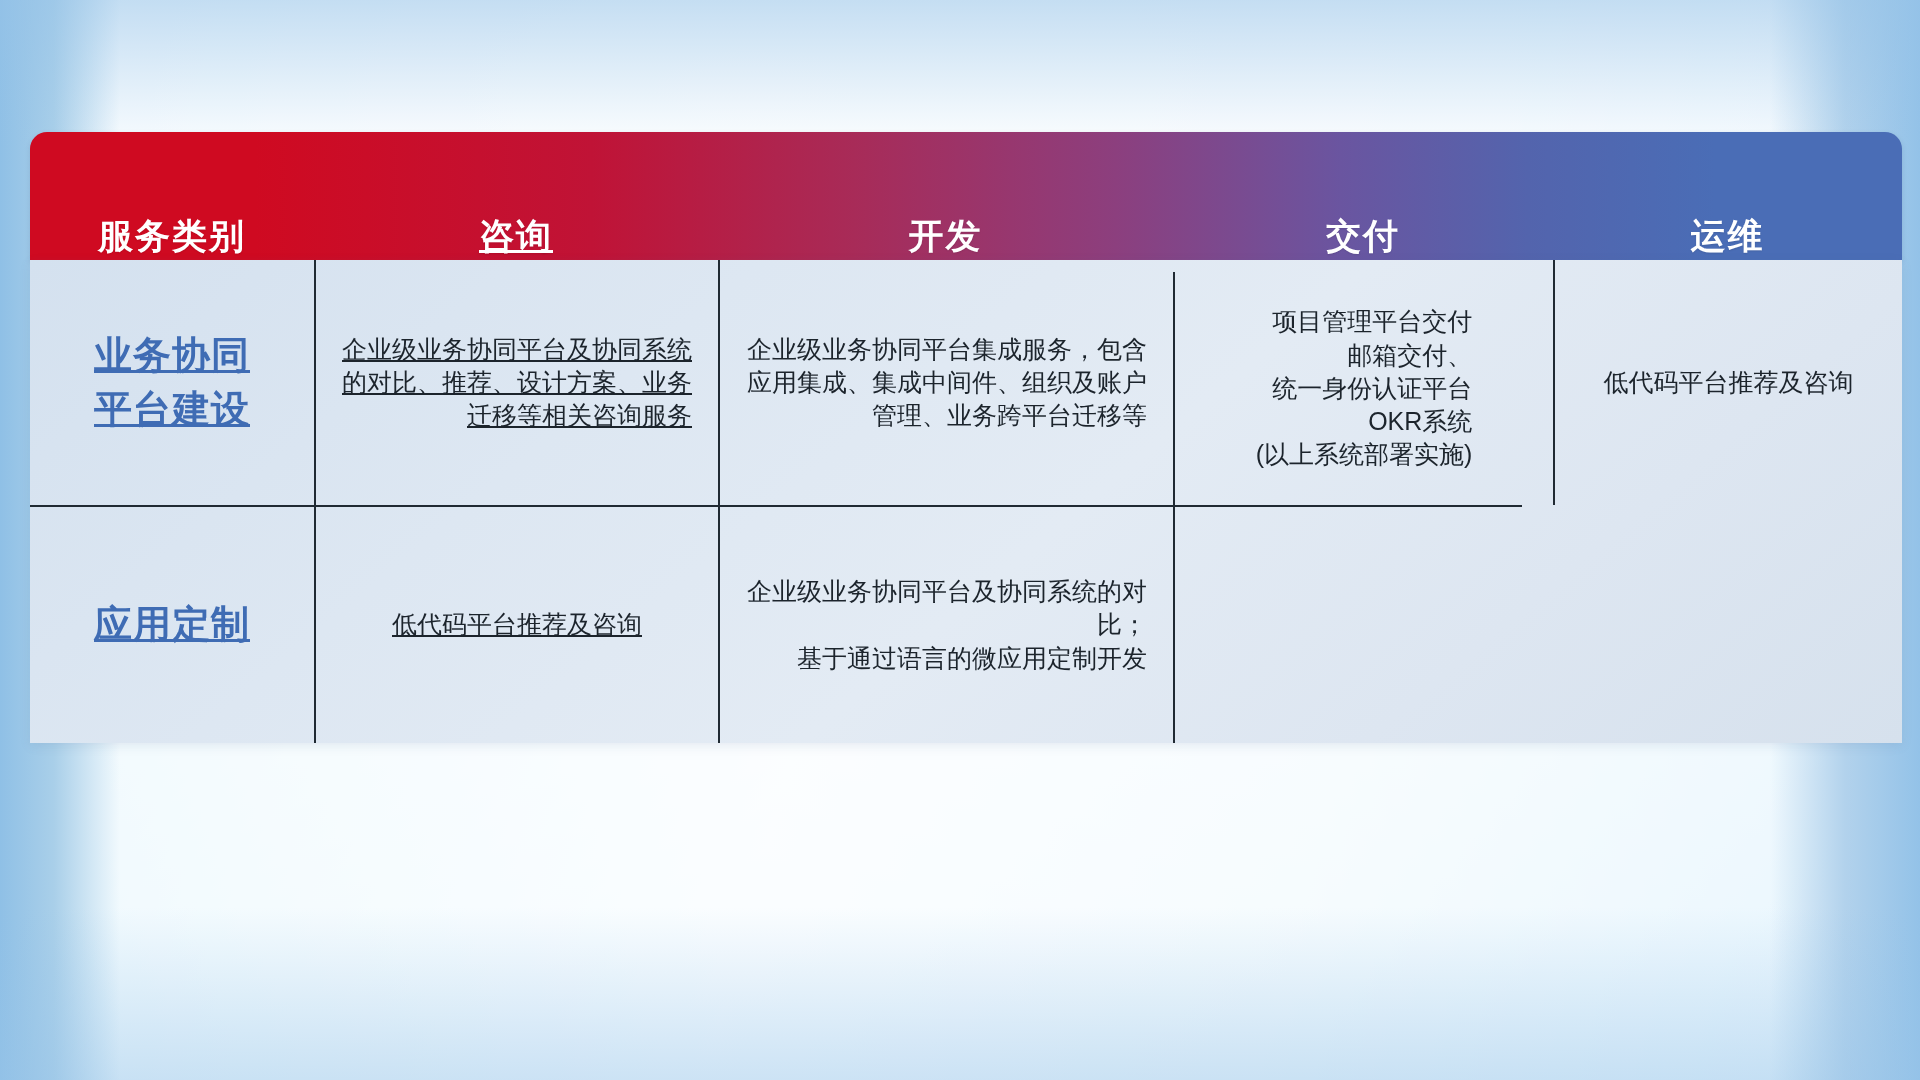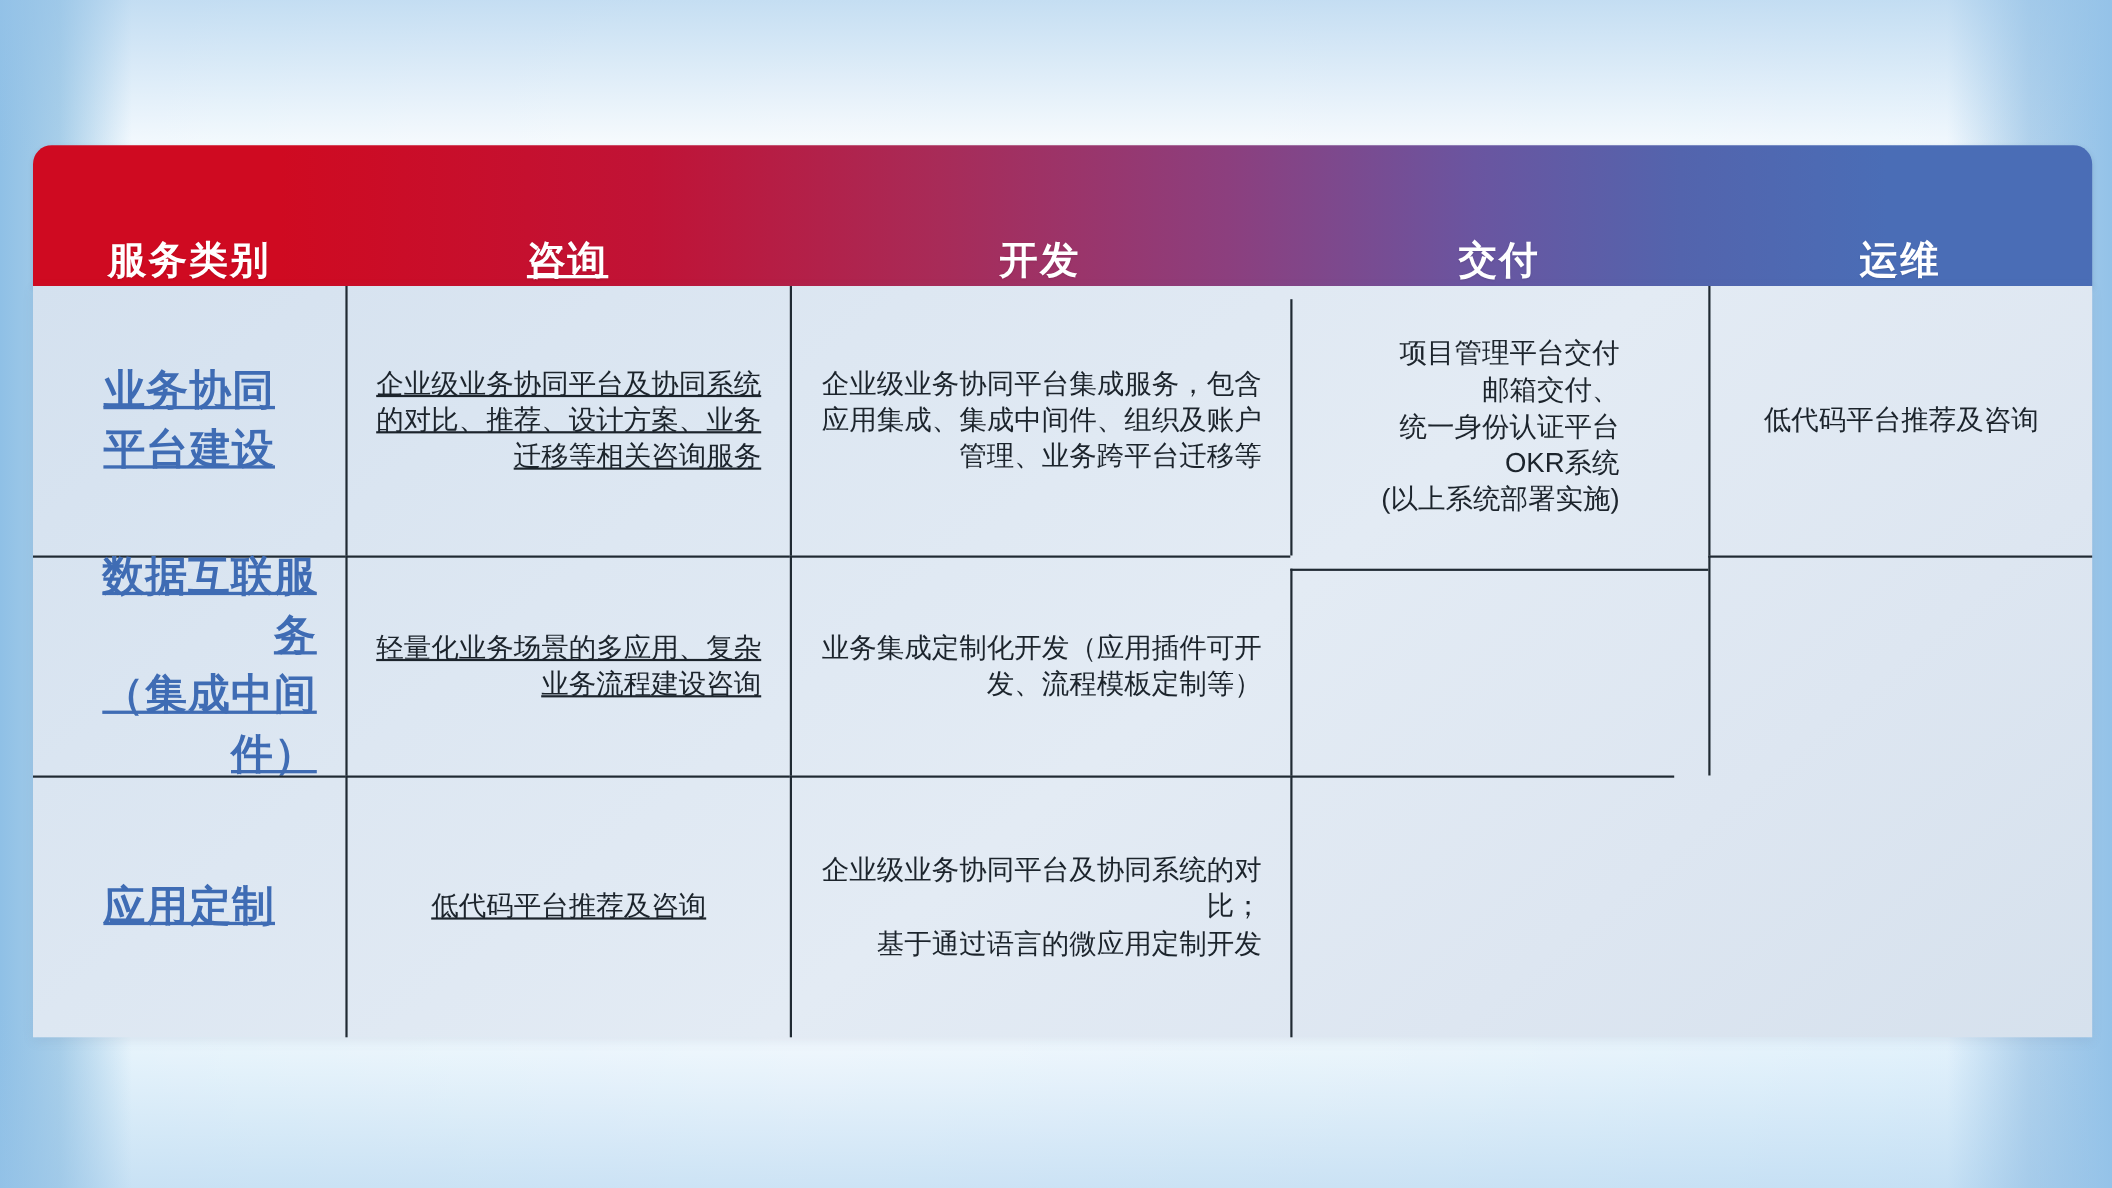--- a/index.html
+++ b/index.html
@@ -103,28 +103,20 @@
       <div class="cell sep c1">企业级业务协同平台及协同系统的对比、推荐、设计方案、业务迁移等相关咨询服务</div>
       <div class="cell sep c2">企业级业务协同平台集成服务，包含应用集成、集成中间件、组织及账户管理、业务跨平台迁移等</div>
       <div class="cell sep c3">项目管理平台交付
 邮箱交付、
 统一身份认证平台
 OKR系统
 (以上系统部署实施)</div>
       <div class="cell sep c4">低代码平台推荐及咨询</div>
     </div>
 
-    <div class="trow r1">
-      <div class="cell cat c0">数据互联服务
-（集成中间件）</div>
-      <div class="cell sep c1">轻量化业务场景的多应用、复杂业务流程建设咨询</div>
-      <div class="cell sep c2">业务集成定制化开发（应用插件可开发、流程模板定制等）</div>
-      <div class="cell sep c3"></div>
-      <div class="cell sep c4"></div>
-    </div>
 
     <div class="trow r2">
       <div class="cell cat c0">应用定制</div>
       <div class="cell sep c1">低代码平台推荐及咨询</div>
       <div class="cell sep c2">企业级业务协同平台及协同系统的对比；
 基于通过语言的微应用定制开发</div>
       <div class="cell sep c4"></div>
     </div>
 
   </div>

